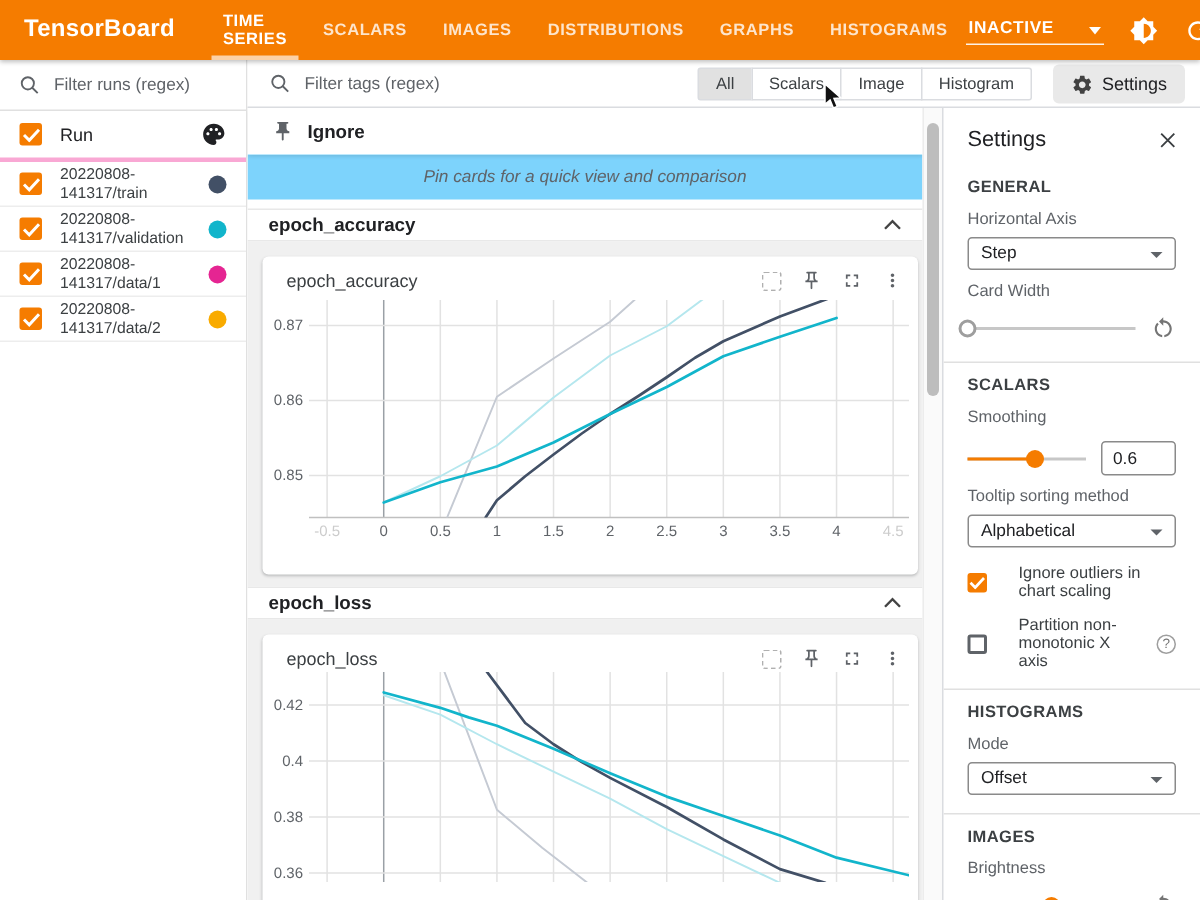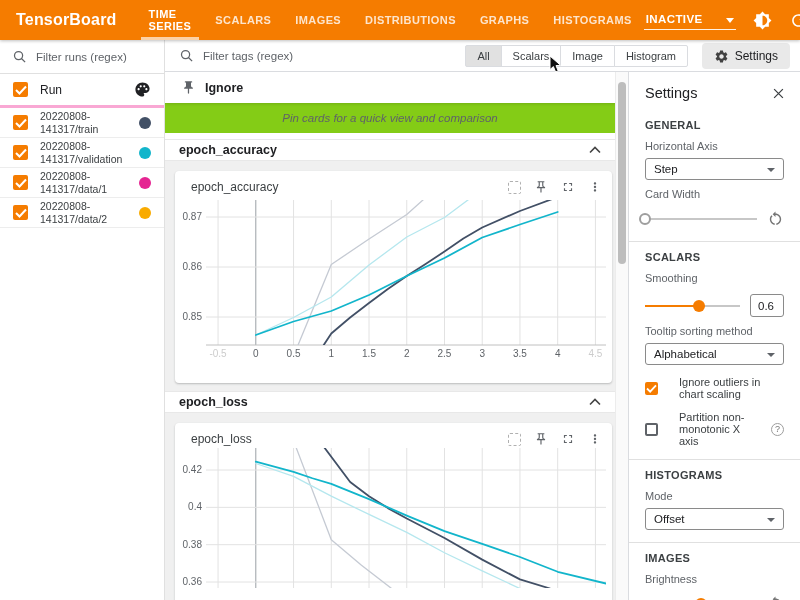--- a/index.html
+++ b/index.html
@@ -56,21 +56,21 @@
     font-size:12px; color:#202124; }
 
   .content-row { flex:1; display:flex; min-height:0; }
 
   
   .content { width:463px; flex:none; position:relative; background:#fff; overflow:hidden; }
   .content-inner { width:450px; }
   .pinned-row { height:31px; display:flex; align-items:center; gap:9px; padding:0 16px;
     box-shadow:0 1px 3px rgba(0,0,0,.14); position:relative; z-index:2; }
   .pinned-row .title { font-size:12.5px; font-weight:bold; color:#202124; }
-  .pin-empty { height:30px; background:#84cc16; display:flex; align-items:center; justify-content:center;
+  .pin-empty { height:30px; background:#7dd3fc; display:flex; align-items:center; justify-content:center;
     font-size:11.5px; font-style:italic; color:#5f6368; }
   .gap6 { height:6px; }
   .section + .section { margin-top:0; }
   .section-header { height:22px; border-top:1px solid #e8e8e8; border-bottom:1px solid #e8e8e8;
     display:flex; align-items:center; padding:0 14px; background:#fff; }
   .section-header .stitle { font-size:12.5px; font-weight:bold; color:#202124; }
   .section-header .chev { margin-left:auto; }
   .section-body { background:#f0f0f0; padding:10px 3px 8px 10px; }
   .card { background:#fff; border-radius:4px; box-shadow:0 1px 2px rgba(60,64,67,.3); width:437px; overflow:hidden; }
   .card-head { display:flex; align-items:center; padding:9px 10px 0 16px; }
@@ -96,21 +96,21 @@
   .sel { height:22px; border:1px solid #8a8a8a; border-radius:3px; display:flex; align-items:center;
     padding:0 8px; font-size:11.5px; color:#202124; position:relative; background:#fff; }
   .sel .sel-caret { position:absolute; right:8px; top:9px; width:0; height:0;
     border-left:4px solid transparent; border-right:4px solid transparent; border-top:4px solid #5f6368; }
   .slider-row { display:flex; align-items:center; gap:10px; margin:10px 0 2px; }
   .slider { position:relative; height:14px; flex:1; }
   .slider .track { position:absolute; left:0; right:0; top:6px; height:2px; background:#c7c7c7; }
   .slider .fill { position:absolute; left:0; top:6px; height:2px; background:#f57c00; }
   .slider .thumb { position:absolute; top:1px; width:12px; height:12px; border-radius:50%; background:#f57c00; }
   .slider.zero .thumb { background:#fff; border:2px solid #9e9e9e; }
-  .num-input { width:34px; height:23px; border:1px solid #8a8a8a; border-radius:3px;
+  .num-input { width:50px; height:23px; border:1px solid #8a8a8a; border-radius:3px;
     font-size:11.5px; color:#202124; display:flex; align-items:center; padding-left:7px; flex:none; }
   .cbx-row { display:flex; align-items:center; gap:21px; margin-top:11px; font-size:11px; color:#3c4043; }
   .cbx-sm { width:13px; height:13px; border-radius:2px; position:relative; flex:none; background:#f57c00; }
   .cbx-sm svg { position:absolute; left:1px; top:2px; }
   .cbx-sm.un { background:#fff; border:2px solid #5f6368; }
   .help-circ { width:13px; height:13px; border:1px solid #9e9e9e; border-radius:50%; flex:none;
     font-size:9px; color:#757575; display:flex; align-items:center; justify-content:center; }
 
   
   .cursor { position:absolute; left:549px; top:55px; z-index:99; pointer-events:none; }

